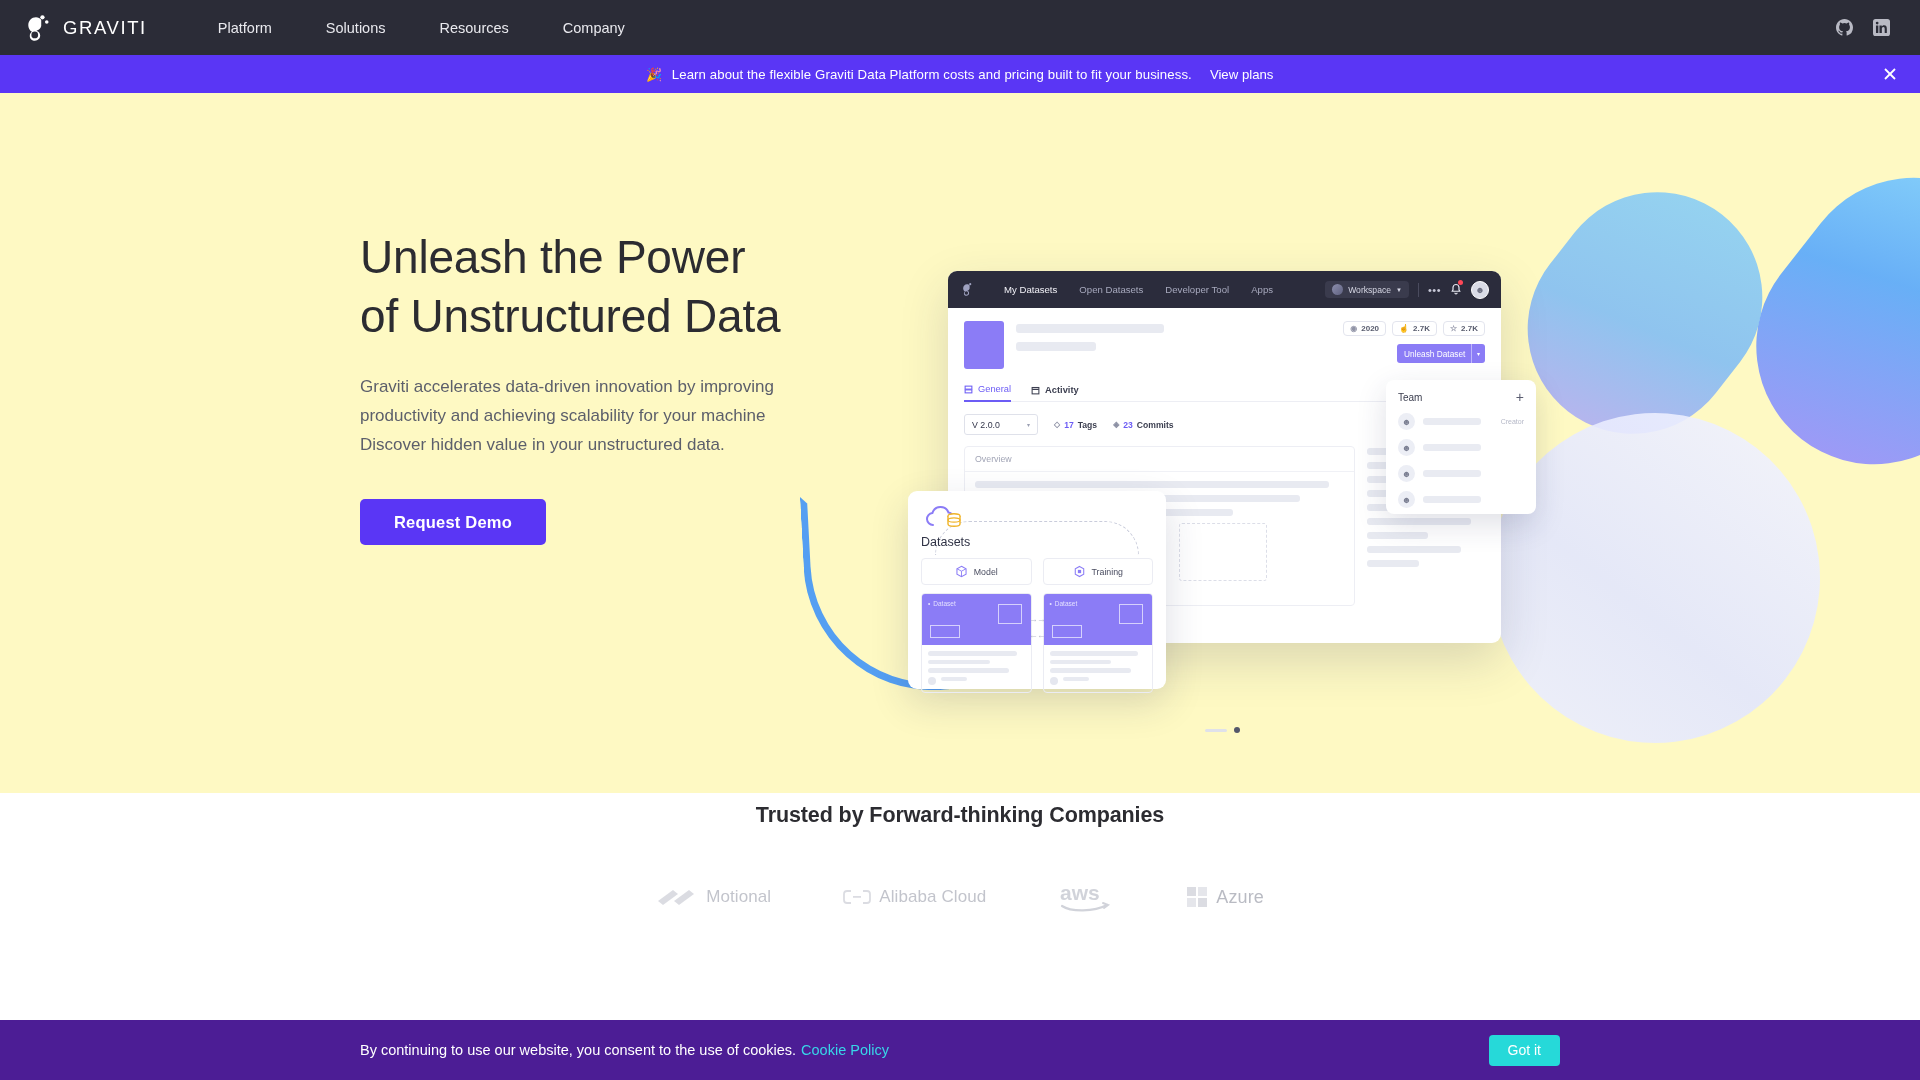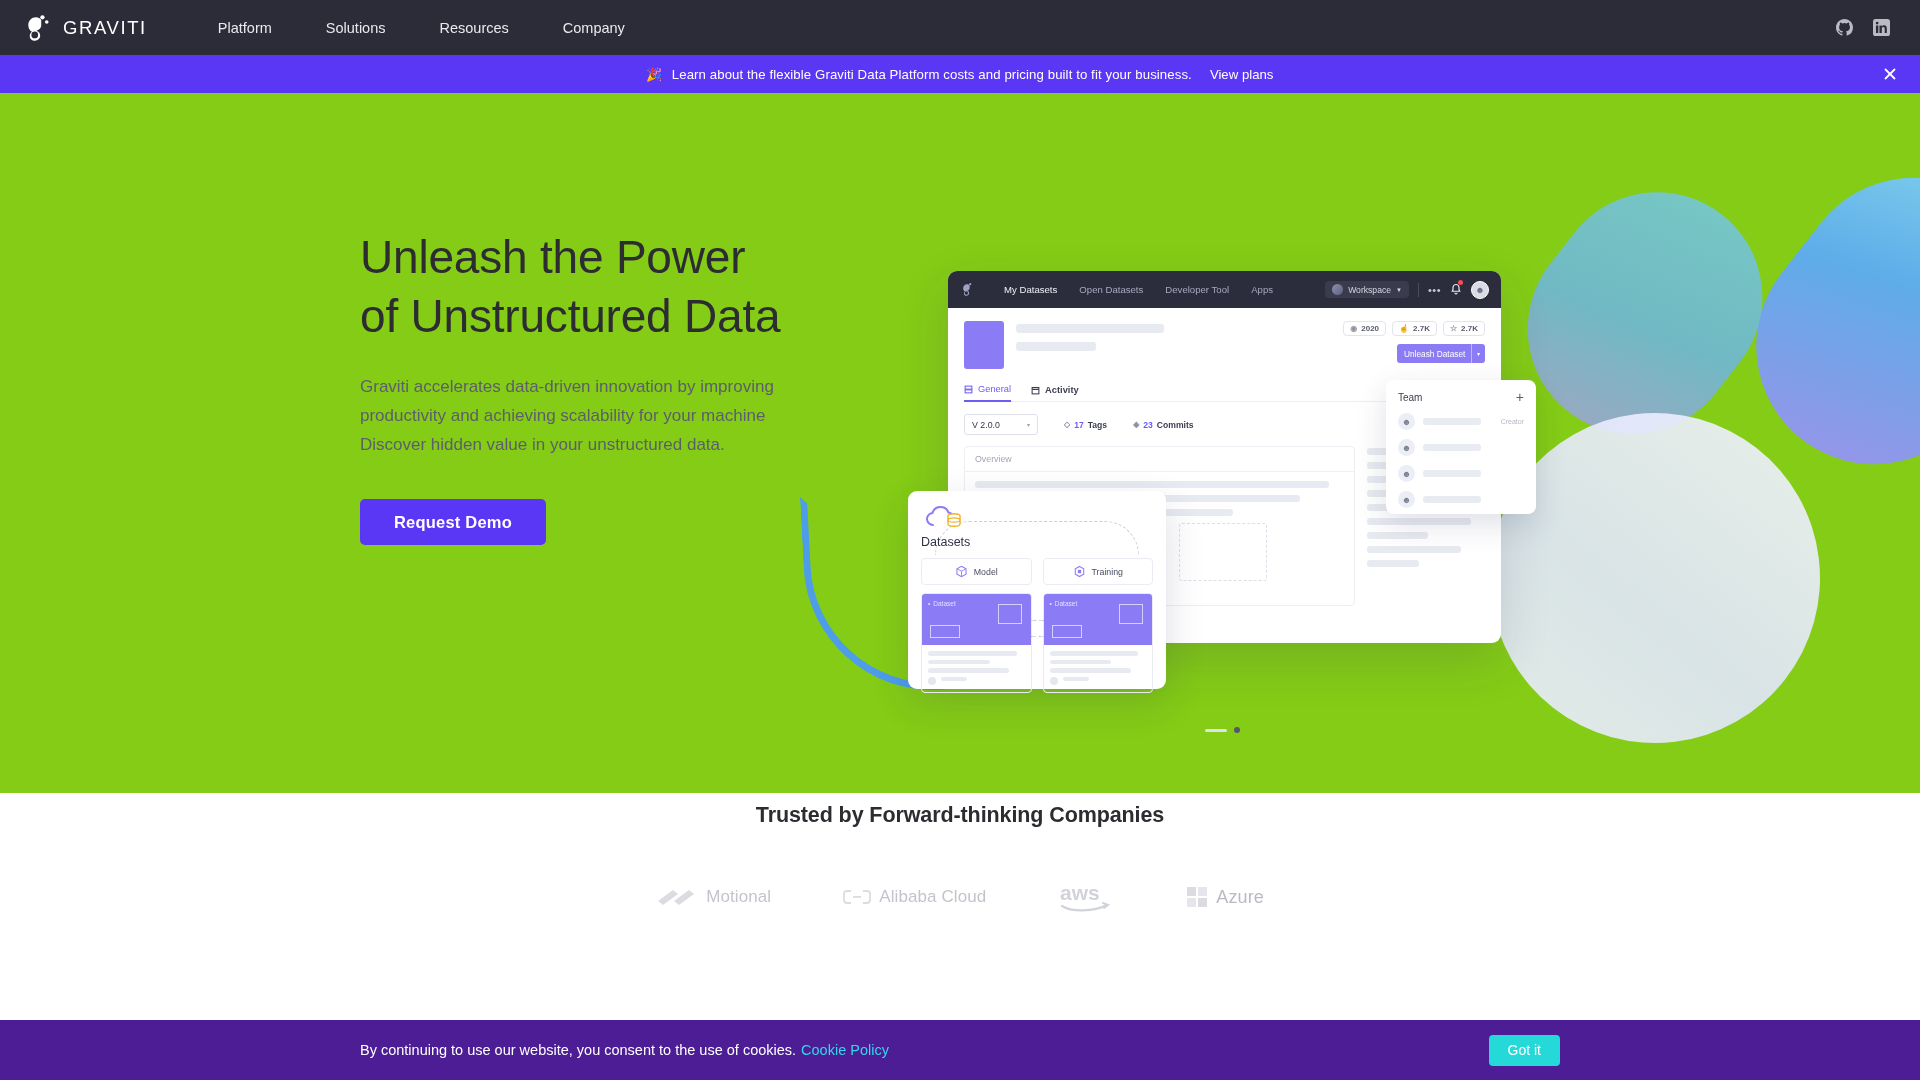--- a/index.html
+++ b/index.html
@@ -42,21 +42,21 @@
   }
   .promo-close {
     position:absolute; right:20px; top:50%; transform:translateY(-50%);
     width:20px; height:20px; cursor:pointer; display:flex;
     align-items:center; justify-content:center;
   }
   .promo-close svg { width:14px; height:14px; stroke:#fff; stroke-width:1.8; }
 
   
   .hero {
-    position:relative; height:700px; overflow:hidden; background:#84cc16;
+    position:relative; height:700px; overflow:hidden; background:#fef9c3;
   }
   
   .blob-a {
     position:absolute; right:-92px; top:78px; width:236px; height:300px;
     border-radius:120px; transform:rotate(38deg);
     background:linear-gradient(160deg,#7ed0ff 0%,#5ba9fb 40%,#9f8dfb 100%);
     opacity:.92;
   }
   .blob-b {
     position:absolute; right:170px; top:95px; width:210px; height:250px;
@@ -160,21 +160,21 @@
   }
   .mb-stats-col { margin-left:auto; display:flex; flex-direction:column; align-items:flex-end; }
 
   .mock-tabs { display:flex; gap:20px; margin-top:15px; }
   .mock-tab { display:flex; align-items:center; gap:5px; font-size:9.3px; cursor:pointer; padding-bottom:6px; }
   .mock-tab.active { color:#6c5cf5; border-bottom:2px solid #6c5cf5; }
   .mock-tab.idle { color:#3c3f50; font-weight:600; }
   .tab-ico { width:9px; height:9px; fill:none; stroke:currentColor; stroke-width:1.4; }
   .tabs-rule { height:1px; background:#edeef4; margin-top:-1px; }
 
-  .mock-meta { display:flex; gap:26px; margin-top:12px; }
+  .mock-meta { display:flex; gap:16px; margin-top:12px; }
   .ver-select {
     width:74px; height:21px; border:1px solid #dfe1ea; border-radius:3px;
     display:flex; align-items:center; justify-content:space-between;
     padding:0 7px; font-size:8.8px; color:#33364a; cursor:pointer;
   }
   .ver-caret { font-size:6px; color:#9ca0b3; }
   .meta-chip { display:flex; align-items:center; gap:4px; font-size:8.6px; color:#3c3f50; font-weight:600; }
   .meta-chip .num { color:#6c5cf5; }
   .meta-ico { font-size:8px; color:#8b8fa3; }
 

